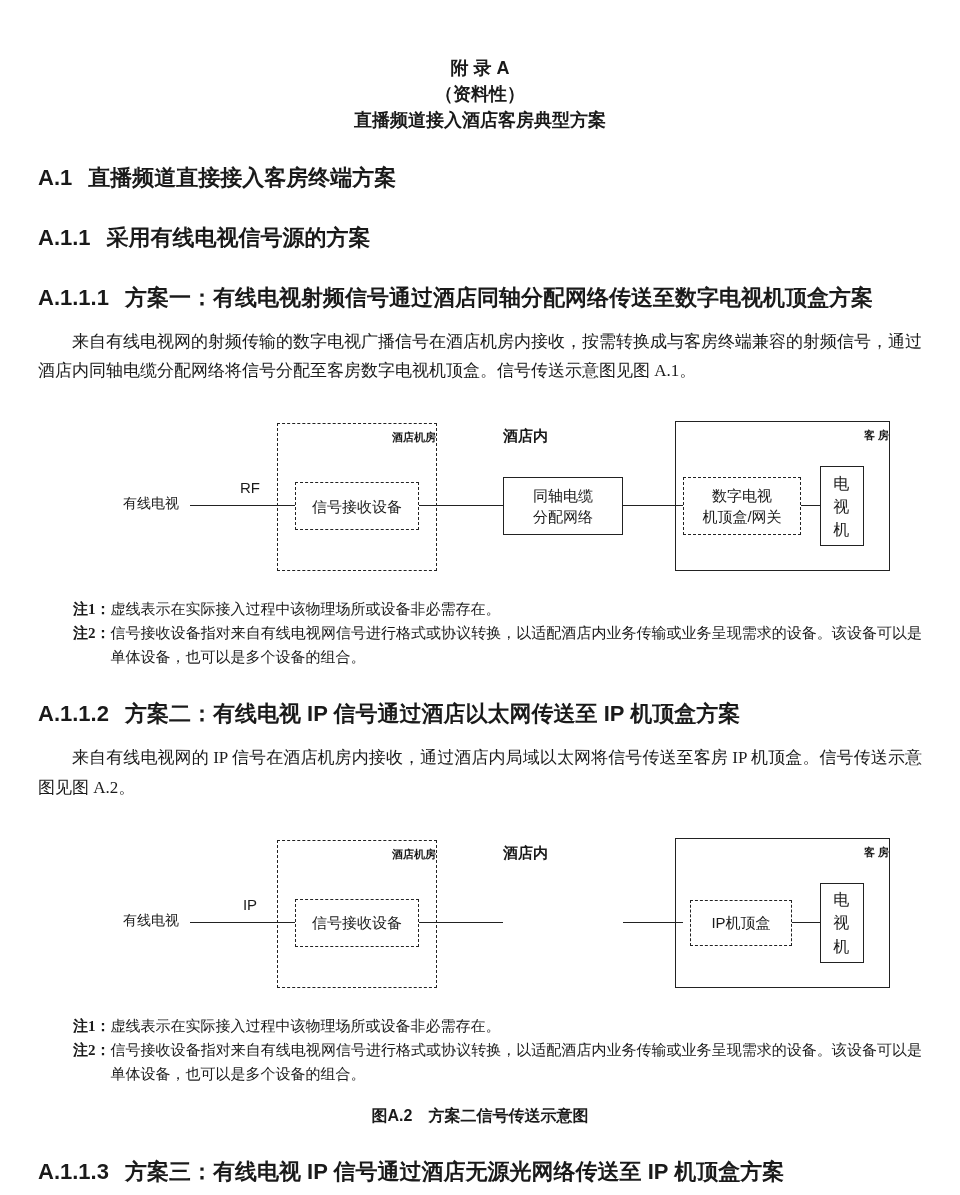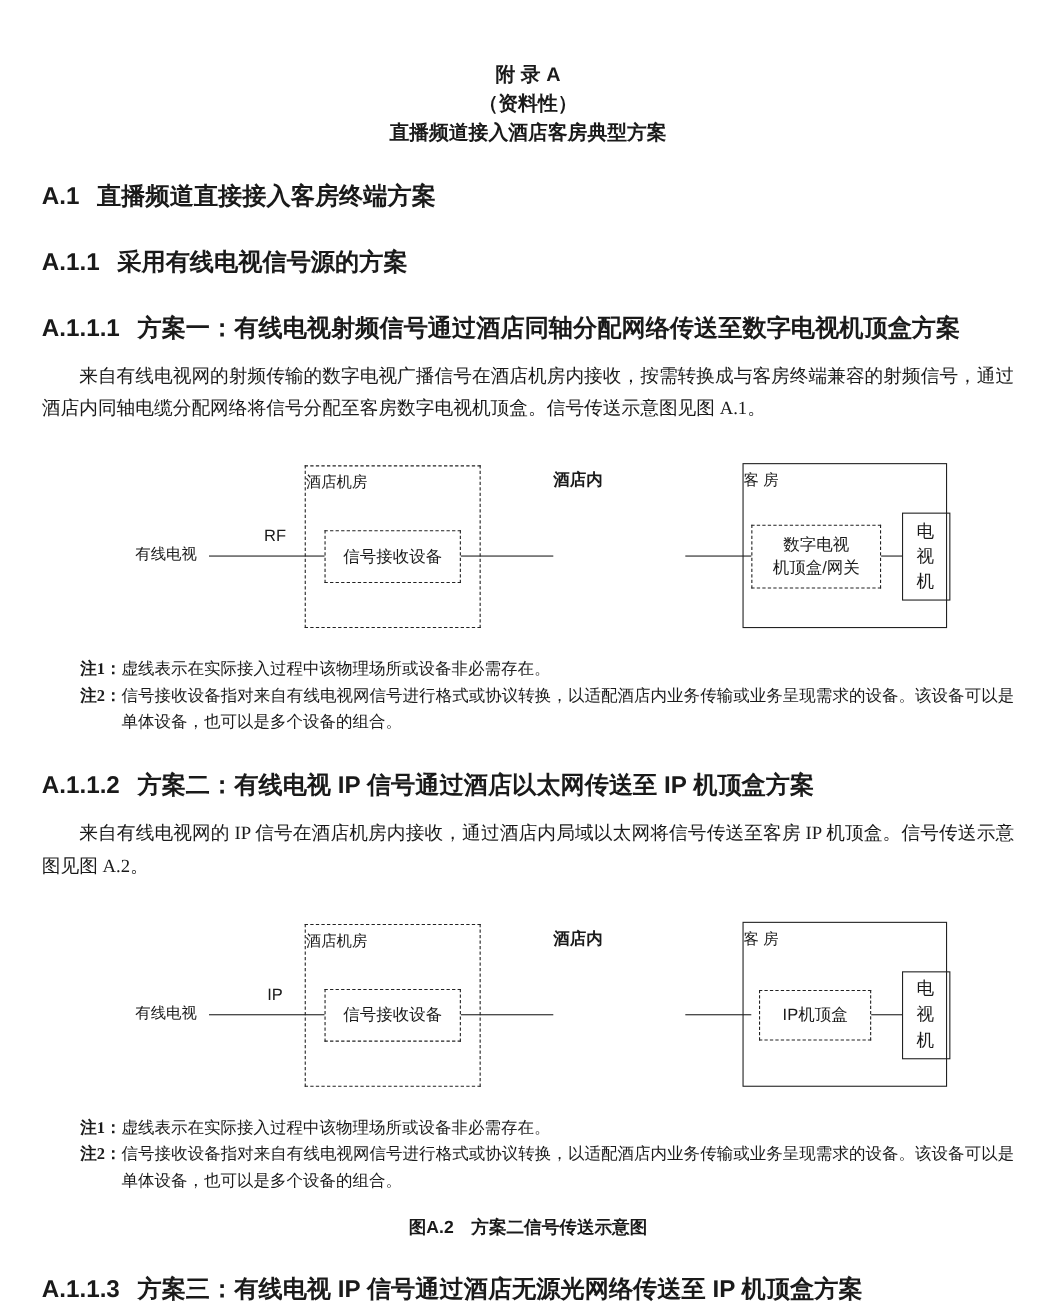--- a/index.html
+++ b/index.html
@@ -49,41 +49,41 @@
     position: relative;
     height: 170px;
     margin: 26px 0 16px 0;
     font-family: "Liberation Sans", sans-serif;
     font-size: 15px;
   }
   .dbox { position: absolute; }
   .dashed { border: 1.6px dashed #222; }
   .solid  { border: 1.6px solid #222; }
   .box-title {
-    font-weight: normal;
-    text-align: left;
+    font-weight: bold;
+    text-align: right;
     padding-top: 6px;
-    font-size: 14px;
+    font-size: 11px;
   }
   .center-box {
     display: flex;
     flex-direction: column;
     justify-content: center;
     align-items: center;
     text-align: center;
     line-height: 1.45;
   }
   .hline { position: absolute; border-top: 1.4px solid #222; height: 0; }
 
   .machine-room { left: 239px; top: 12px; width: 160px; height: 148px; }
   .receiver     { left: 257px; top: 71px; width: 124px; height: 48px; }
   .hotel-label  { position: absolute; left: 465px; top: 16px; width: 120px;
                   text-align: left; font-weight: bold; }
   .network      { left: 465px; top: 66px; width: 120px; height: 58px; }
-  .room         { left: 637px; top: 10px; width: 186px; height: 150px; }
+  .room         { left: 637px; top: 10px; width: 215px; height: 150px; }
   .stb          { left: 645px; top: 66px; width: 118px; height: 58px; }
   .tv           { left: 782px; top: 55px; width: 44px; height: 80px; }
   .tv-text      { width: 1.1em; word-break: break-all; line-height: 1.45;
                   text-align: left; font-size: 16px; }
   .src-label    { position: absolute; left: 85px; top: 84px; font-size: 14px;
                   font-family: "Liberation Serif", serif; }
   .link-label   { position: absolute; left: 170px; top: 68px; width: 84px;
                   text-align: center; font-size: 15px; }
   .l1 { left: 152px; top: 94px; width: 105px; }
   .l2 { left: 381px; top: 94px; width: 84px; }
@@ -137,20 +137,24 @@
     <span class="link-label">RF</span>
     <div class="hline l1"></div>
     <div class="dbox dashed machine-room">
       <div class="box-title">酒店机房</div>
     </div>
     <div class="dbox dashed center-box receiver">
       <div>信号接收设备</div>
     </div>
     <div class="hotel-label">酒店内</div>
     <div class="hline l2"></div>
+    <div class="dbox solid center-box network">
+      <div>同轴电缆</div>
+      <div>分配网络</div>
+    </div>
     <div class="hline l3"></div>
     <div class="dbox solid room">
       <div class="box-title">客 房</div>
     </div>
     <div class="dbox dashed center-box stb">
       <div>数字电视</div>
       <div>机顶盒/网关</div>
     </div>
     <div class="hline l4"></div>
     <div class="dbox solid center-box tv">

